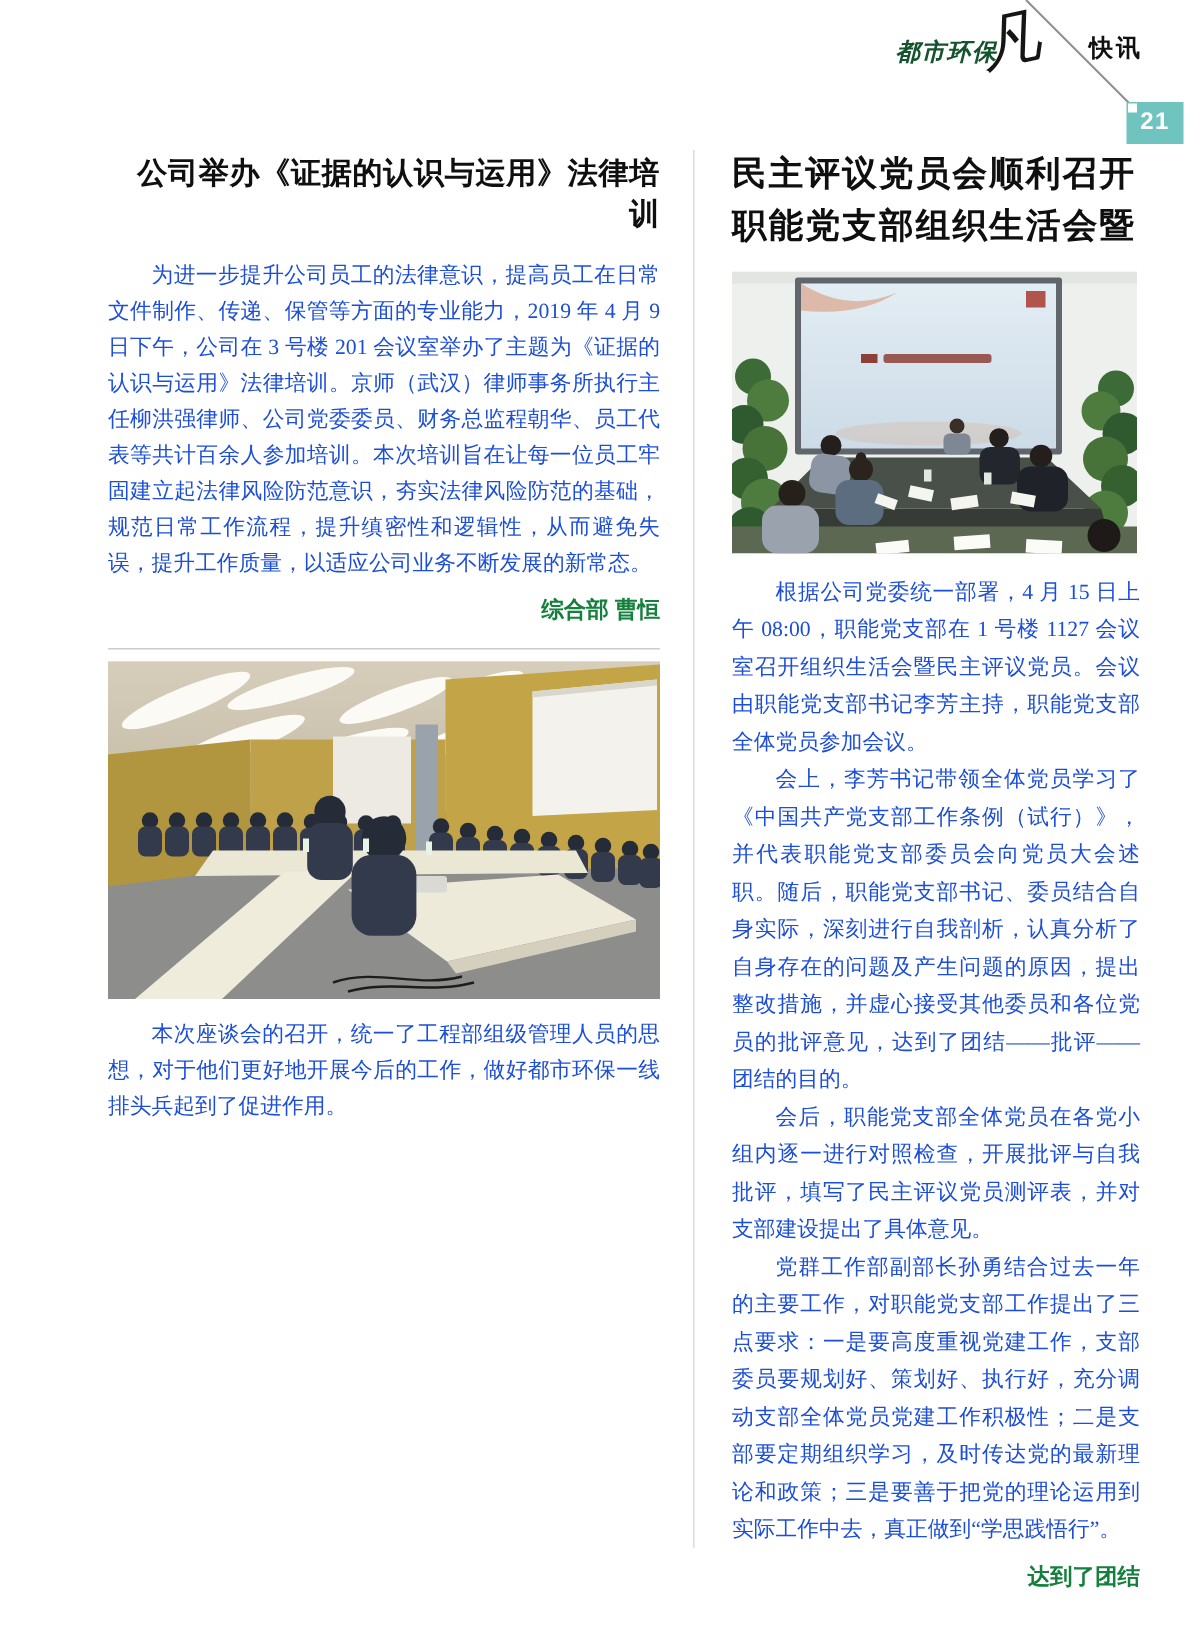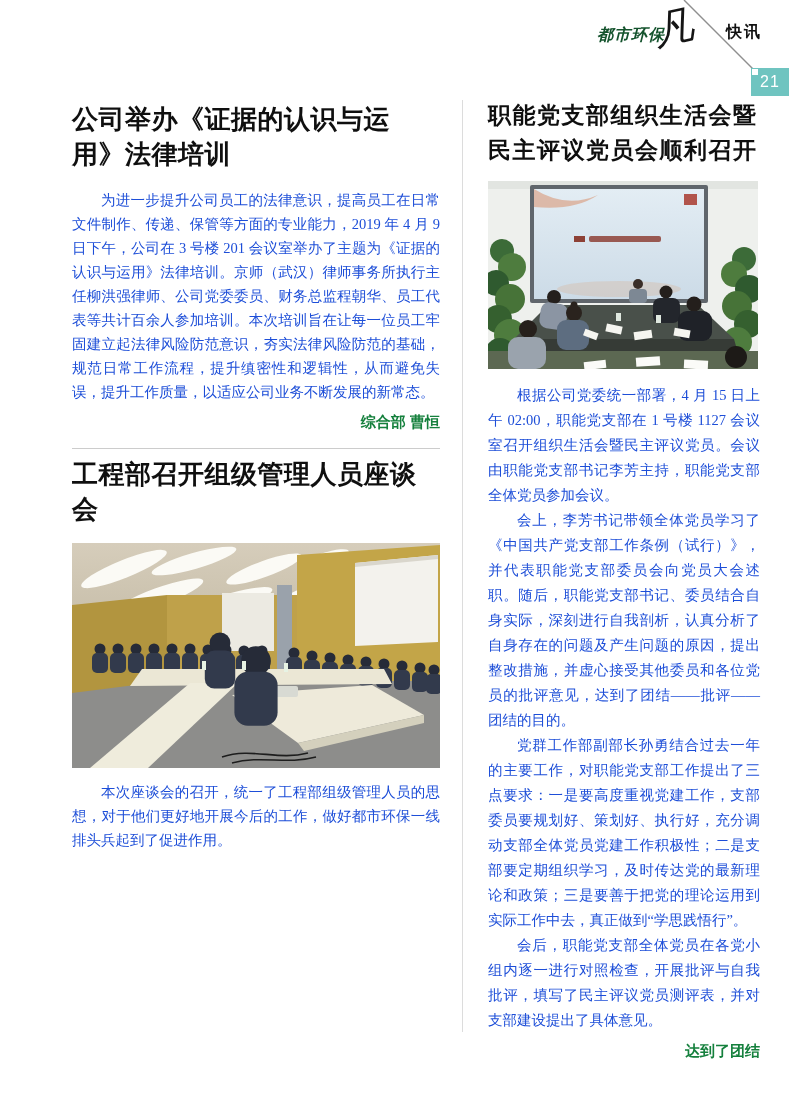--- a/index.html
+++ b/index.html
@@ -18,29 +18,29 @@
     line-height:1;
   }
   .diag-line { position:absolute; left:668px; top:0; }
   .section-label {
     position:absolute; left:726px; top:22px; font-size:16px; font-weight:bold; color:#111;
     letter-spacing:2px;
   }
   .page-badge {
     position:absolute; left:751px; top:68px; width:38px; height:28px;
     display:flex; align-items:center; justify-content:center;
-    color:#ffffff; font-size:16px; letter-spacing:1px;
+    color:#ffffff; font-size:16px; letter-spacing:1px;font-weight:bold;
   }
   .badge-notch { position:absolute; left:1px; top:1px; width:6px; height:6px; background:#ffffff; }
   
   .v-divider { position:absolute; left:462px; top:100px; width:1px; height:932px; background:#dcdcdc; }
   .col-left  { position:absolute; left:72px;  top:98px; width:368px; }
   .col-right { position:absolute; left:488px; top:98px; width:272px; }
   .article-title-center {
-    font-size:26px; font-weight:bold; text-align:left; color:#0f0f0f;
+    font-size:20px; font-weight:bold; text-align:right; color:#0f0f0f;
     margin:4px 0 16px; letter-spacing:0.5px;font-family:Liberation Mono, monospace;
   }
   .r-title { font-size:23px; font-weight:bold; color:#0f0f0f; line-height:35px; letter-spacing:1.5px; margin:0 0 13px; }
   .body-para {
     font-family:"Liberation Serif", serif;
     font-size:14.5px; line-height:24px; text-align:justify; text-indent:2em;
     margin:0; color:#1d4ed8;
   }
   .col-right .body-para { line-height:25px; }
   .byline {
@@ -72,21 +72,20 @@
   <div class="col-left">
 
     <h1 class="article-title-center">公司举办《证据的认识与运用》法律培训</h1>
     <div>
         <p class="body-para">为进一步提升公司员工的法律意识，提高员工在日常文件制作、传递、保管等方面的专业能力，2019 年 4 月 9 日下午，公司在 3 号楼 201 会议室举办了主题为《证据的认识与运用》法律培训。京师（武汉）律师事务所执行主任柳洪强律师、公司党委委员、财务总监程朝华、员工代表等共计百余人参加培训。本次培训旨在让每一位员工牢固建立起法律风险防范意识，夯实法律风险防范的基础，规范日常工作流程，提升缜密性和逻辑性，从而避免失误，提升工作质量，以适应公司业务不断发展的新常态。</p>
       </div>
     <p class="byline">综合部 曹恒</p>
 
     <hr class="rule">
 
-    <h1 class="article-title-center">工程部召开组级管理人员座谈会</h1>
 
     <svg class="photo" viewBox="0 0 368 225" width="368" height="225" role="img">
       <defs>
         <g id="pp">
             <circle cx="0" cy="0" r="5.5" fill="#262b38"></circle>
             <rect x="-8" y="4" width="16" height="20" rx="5" fill="#323a4c"></rect>
           </g>
         <linearGradient id="ceil" x1="0" y1="0" x2="0" y2="1">
           <stop offset="0" stop-color="#d6cdbb"></stop>
             <stop offset="1" stop-color="#c4bba6"></stop>
@@ -162,22 +161,22 @@
 
     <div>
         <p class="body-para">本次座谈会的召开，统一了工程部组级管理人员的思想，对于他们更好地开展今后的工作，做好都市环保一线排头兵起到了促进作用。</p>
       </div>
 
   </div>
 
   <div class="col-right">
 
     <h1 class="r-title">
+      <div>民主评议党员会顺利召开</div>
       <div>职能党支部组织生活会暨</div>
-      <div>民主评议党员会顺利召开</div>
     </h1>
 
     <svg class="photo-right" viewBox="0 0 270 188" width="270" height="188" role="img">
       <defs>
         <linearGradient id="slide" x1="0" y1="0" x2="0" y2="1">
           <stop offset="0" stop-color="#e3edf4"></stop>
             <stop offset="1" stop-color="#ccdbe7"></stop>
         </linearGradient>
       </defs>
       <rect width="270" height="188" fill="#eef0ed"></rect>
@@ -237,21 +236,21 @@
       <g fill="#fbfbf8">
         <rect x="148" y="176" width="24" height="9" transform="rotate(-4 160 180)"></rect>
         <rect x="196" y="179" width="24" height="9" transform="rotate(3 208 183)"></rect>
         <rect x="96" y="180" width="22" height="8" transform="rotate(-6 107 184)"></rect>
       </g>
       <rect x="128" y="132" width="5" height="8" fill="#dfe8df"></rect>
       <rect x="168" y="134" width="5" height="8" fill="#dfe8df"></rect>
     </svg>
 
     <div>
-        <p class="body-para">根据公司党委统一部署，4 月 15 日上午 02:00，职能党支部在 1 号楼 1127 会议室召开组织生活会暨民主评议党员。会议由职能党支部书记李芳主持，职能党支部全体党员参加会议。</p>
+        <p class="body-para">根据公司党委统一部署，4 月 15 日上午 08:00，职能党支部在 1 号楼 1127 会议室召开组织生活会暨民主评议党员。会议由职能党支部书记李芳主持，职能党支部全体党员参加会议。</p>
         <p class="body-para">会上，李芳书记带领全体党员学习了《中国共产党支部工作条例（试行）》，并代表职能党支部委员会向党员大会述职。随后，职能党支部书记、委员结合自身实际，深刻进行自我剖析，认真分析了自身存在的问题及产生问题的原因，提出整改措施，并虚心接受其他委员和各位党员的批评意见，达到了团结——批评——团结的目的。</p>
+        <p class="body-para">会后，职能党支部全体党员在各党小组内逐一进行对照检查，开展批评与自我批评，填写了民主评议党员测评表，并对支部建设提出了具体意见。</p>
         <p class="body-para">党群工作部副部长孙勇结合过去一年的主要工作，对职能党支部工作提出了三点要求：一是要高度重视党建工作，支部委员要规划好、策划好、执行好，充分调动支部全体党员党建工作积极性；二是支部要定期组织学习，及时传达党的最新理论和政策；三是要善于把党的理论运用到实际工作中去，真正做到“学思践悟行”。</p>
-        <p class="body-para">会后，职能党支部全体党员在各党小组内逐一进行对照检查，开展批评与自我批评，填写了民主评议党员测评表，并对支部建设提出了具体意见。</p>
       </div>
     <p class="byline">达到了团结</p>
   </div>
 
 </div>
 
 </body></html>

